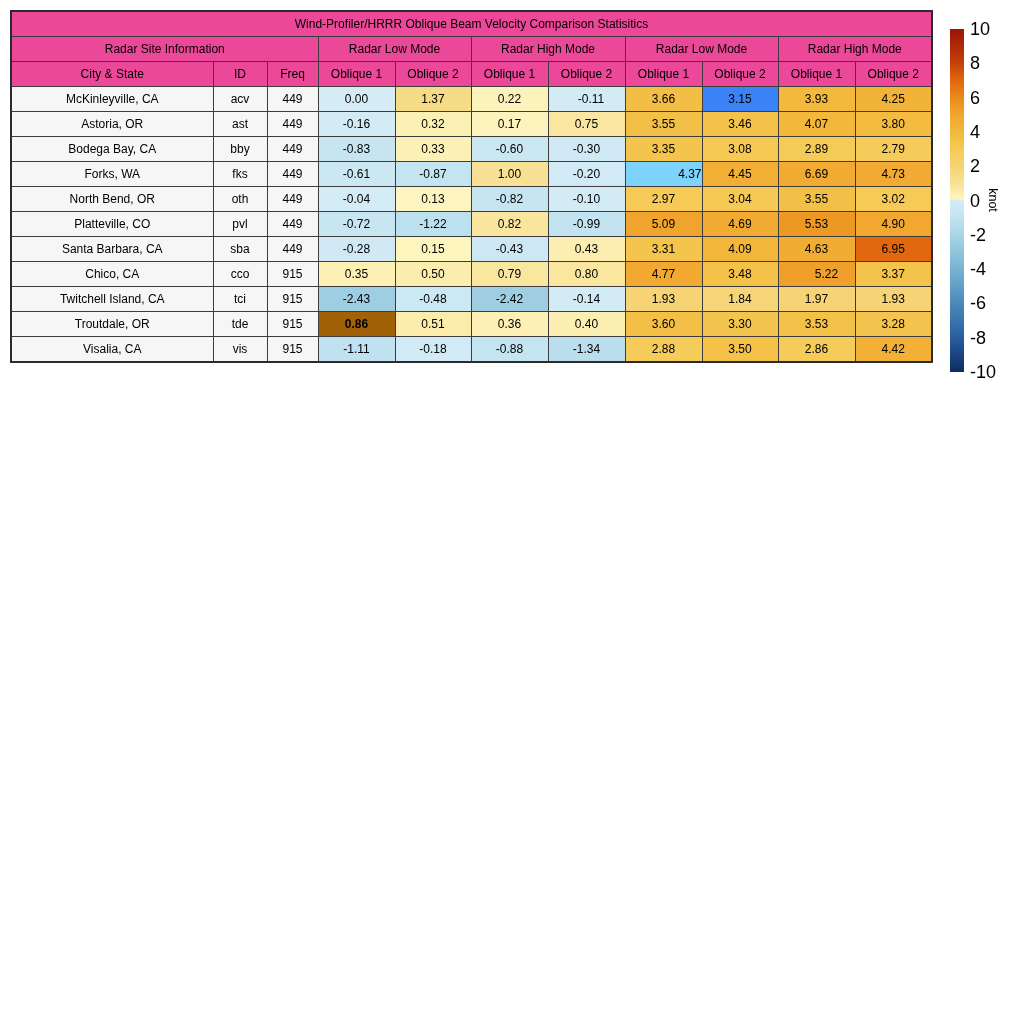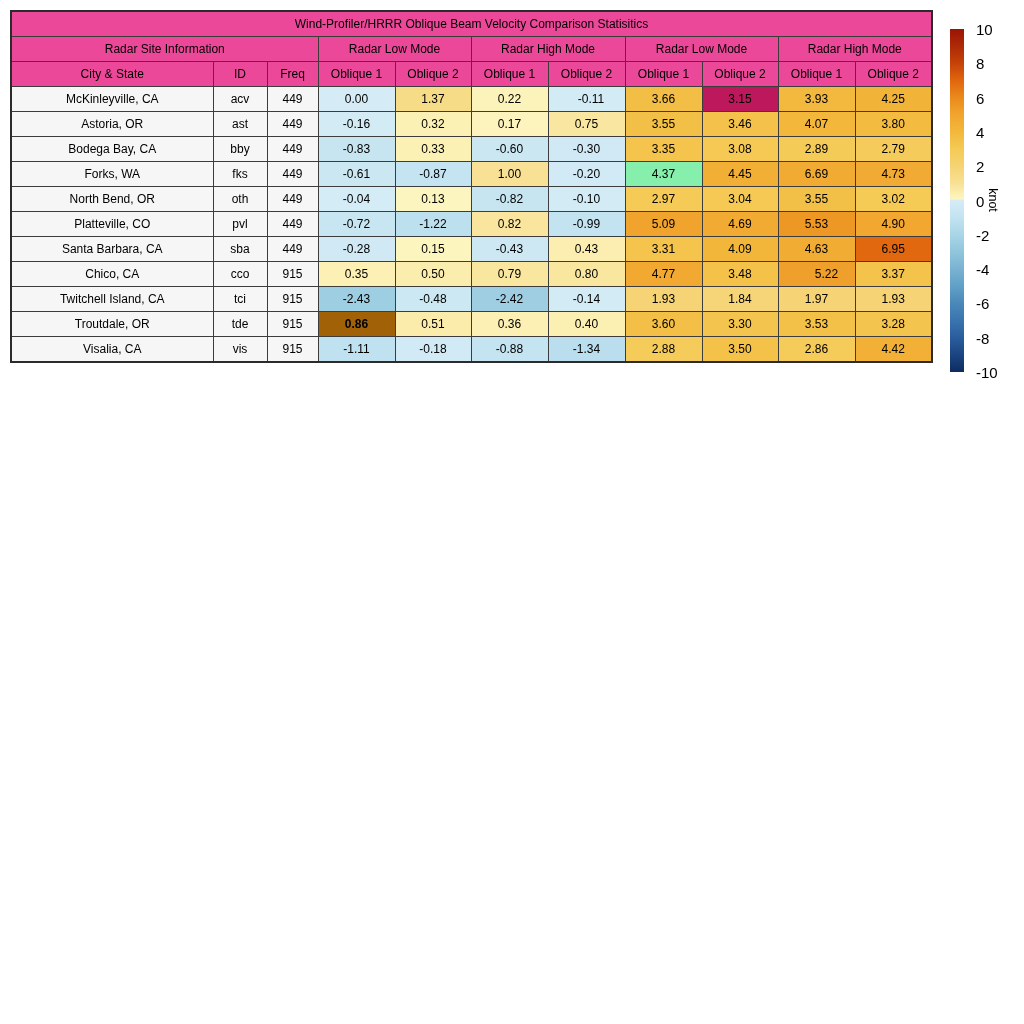--- a/index.html
+++ b/index.html
@@ -39,23 +39,23 @@
     white-space: nowrap;
     overflow: hidden;
     color: #000;
   }
   table.stats tr.h th { background: #ec4899; }
   table.stats td.site { background: #f6f6f6; }
   .colorbar { position: absolute; left: 950px; top: 29px; }
   .cb-bar { width: 14px; height: 343px; }
   .cb-tick {
     position: absolute;
-    left: 26px;
+    left: 20px;
     transform: translateY(-50%);
-    font-size: 15px;
+    font-size: 18px;
     line-height: 1;
     white-space: nowrap;
   }
   .cb-unit {
     position: absolute;
     left: 36px;
     top: 171px;
     transform: translateY(-50%);
     writing-mode: vertical-rl;
     font-size: 12.5px;
@@ -109,21 +109,21 @@
     <tbody>
         <tr>
           <td class="site">McKinleyville, CA</td>
           <td class="site">acv</td>
           <td class="site">449</td>
           <td style="background: rgb(213, 236, 246);">0.00</td>
           <td style="background: rgb(247, 220, 136);">1.37</td>
           <td style="background: rgb(252, 243, 186);">0.22</td>
           <td style="background: rgb(211, 235, 245); padding-left: 9px;">-0.11</td>
           <td style="background: rgb(243, 190, 69);">3.66</td>
-          <td style="background: #be185d;">3.15</td>
+          <td style="background: #3b82f6;">3.15</td>
           <td style="background: rgb(242, 185, 62);">3.93</td>
           <td style="background: rgb(242, 179, 57);">4.25</td>
         </tr>
         <tr>
           <td class="site">Astoria, OR</td>
           <td class="site">ast</td>
           <td class="site">449</td>
           <td style="background: rgb(210, 235, 245);">-0.16</td>
           <td style="background: rgb(252, 241, 181);">0.32</td>
           <td style="background: rgb(253, 244, 189);">0.17</td>
@@ -147,21 +147,21 @@
           <td style="background: rgb(245, 204, 91);">2.79</td>
         </tr>
         <tr>
           <td class="site">Forks, WA</td>
           <td class="site">fks</td>
           <td class="site">449</td>
           <td style="background: rgb(202, 231, 242);">-0.61</td>
           <td style="background: rgb(197, 228, 241);">-0.87</td>
           <td style="background: rgb(248, 225, 149);">1.00</td>
           <td style="background: rgb(209, 234, 245);">-0.20</td>
-          <td style="background: #86efac;">4.37</td>
+          <td style="background: #7dd3fc; text-align: right;">4.37</td>
           <td style="background: rgb(242, 175, 54);">4.45</td>
           <td style="background: rgb(241, 171, 51);">6.69</td>
           <td style="background: rgb(241, 170, 51);">4.73</td>
         </tr>
         <tr>
           <td class="site">North Bend, OR</td>
           <td class="site">oth</td>
           <td class="site">449</td>
           <td style="background: rgb(212, 236, 246);">-0.04</td>
           <td style="background: rgb(253, 245, 191);">0.13</td>

